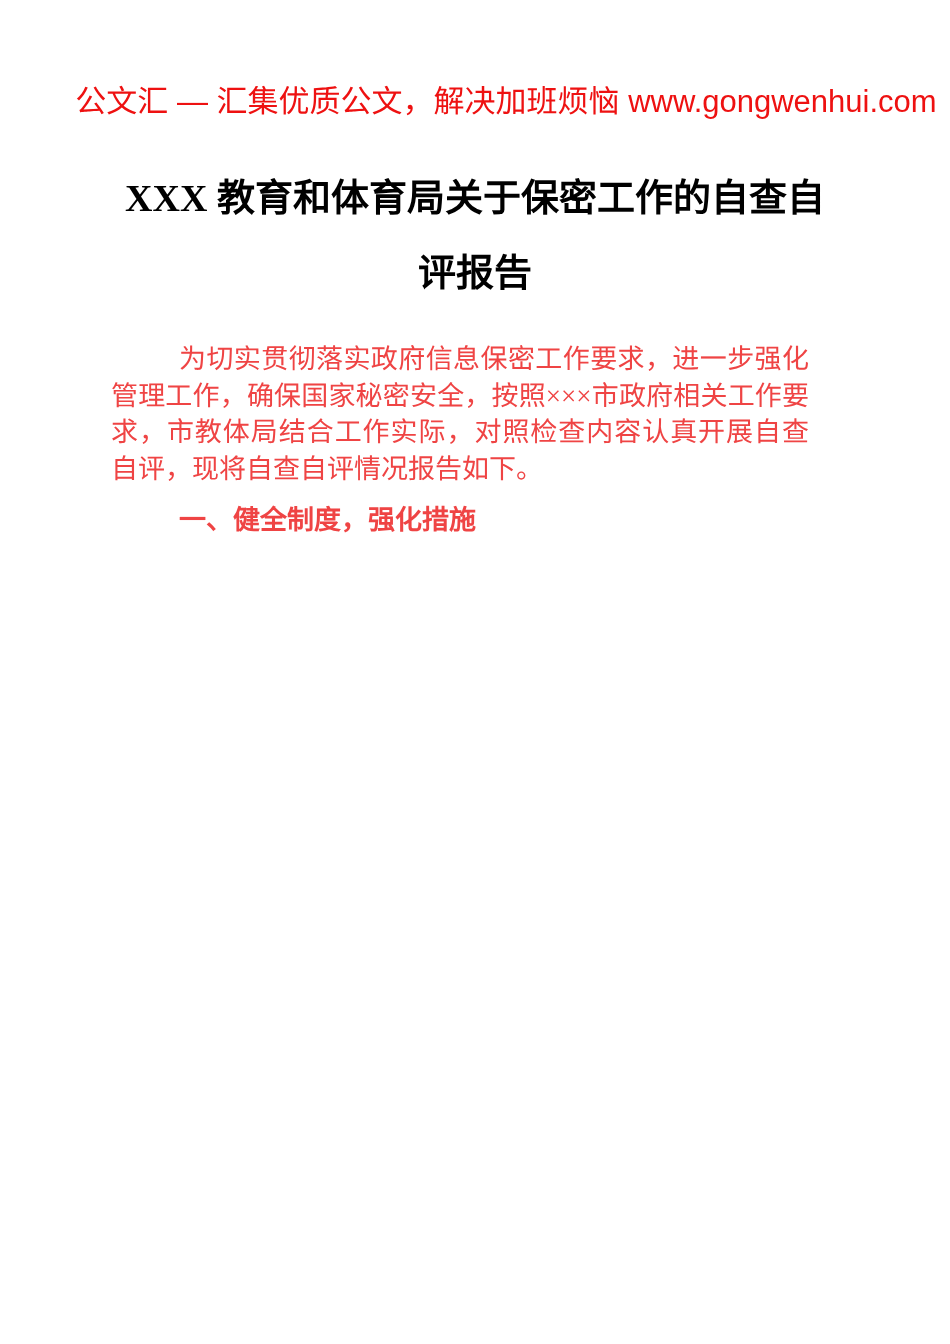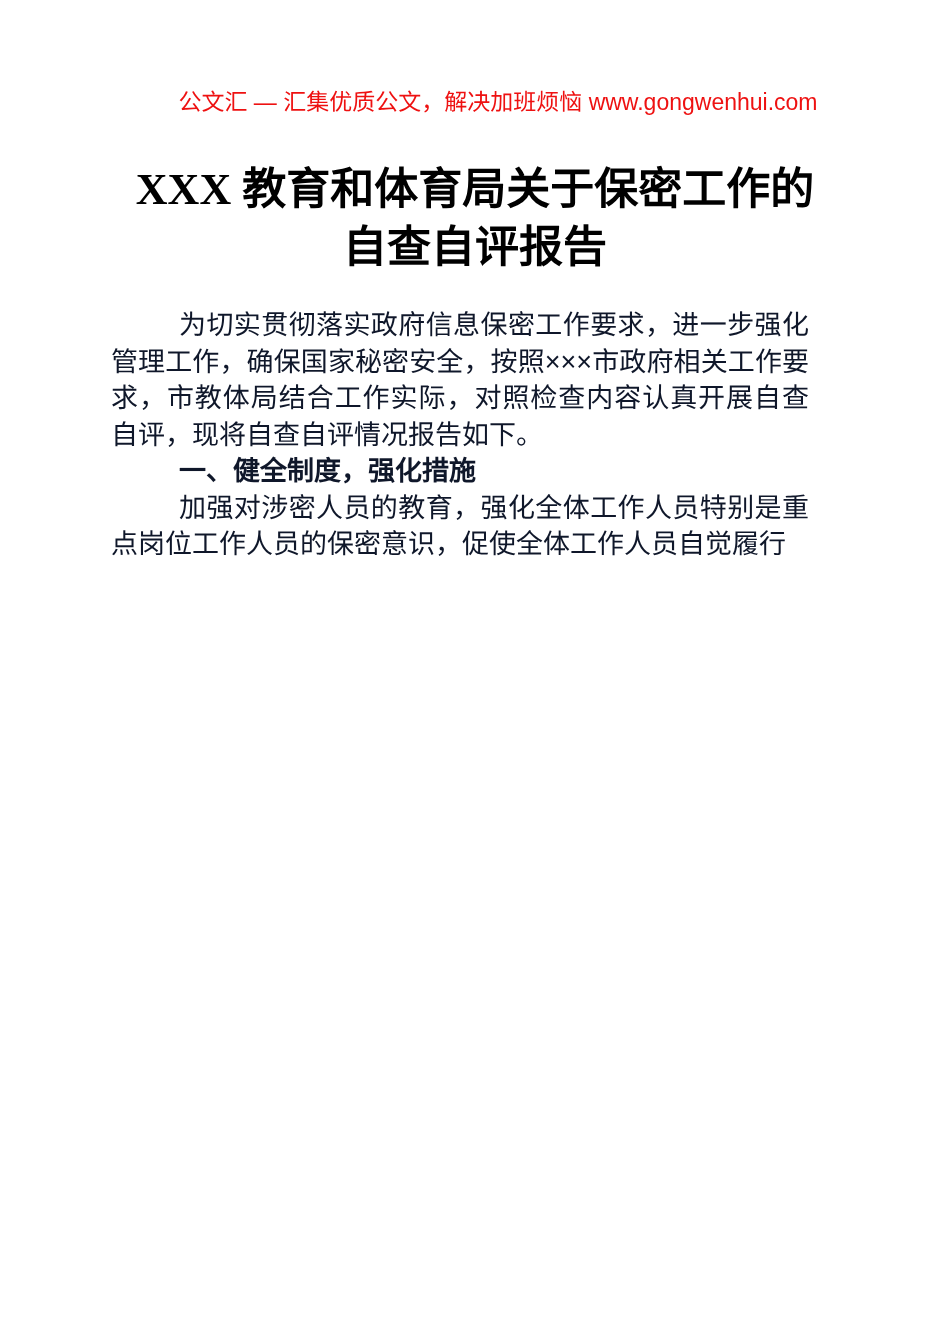--- a/index.html
+++ b/index.html
@@ -18,36 +18,36 @@
     width: 950px;
     height: 1344px;
     background: #ffffff;
   }
   
   .watermark {
     margin: 89px auto 0 auto;
     width: 100%;
     text-align: center;
     text-indent: 2em;
-    font-size: 23px;
+    font-size: 31px;
     line-height: 26px;
     font-weight: 400;
     color: #ee1111;
     letter-spacing: 0px;
     white-space: nowrap;
   }
   
   .doc-title {
     margin: 46px auto 0 auto;
     width: 710px;
     text-align: center;
     font-family: "Liberation Serif", "DejaVu Serif", serif;
     font-weight: 700;
-    font-size: 44px;
-    line-height: 58px;
+    font-size: 38px;
+    line-height: 75px;
     color: #000000;
   }
   
   .content {
     margin: 30px 0 0 111px;
     width: 698px;
     font-size: 27px;
     line-height: 36.5px;
     text-align: justify;
     color: #000000;
@@ -55,33 +55,33 @@
   .content p,
   .content h2 {
     margin: 0;
     padding: 0;
     text-indent: 68px;
     font-size: 27px;
     line-height: 36.5px;
   }
   .content h2 {
     font-weight: 700;
+    margin-top: 15px;
   }
   .content p {
     font-weight: 400;
   }
 </style>
 </head>
 <body>
 
 <div class="page" style="background: rgb(255, 255, 255);">
 
   <div class="watermark" style="color: rgb(238, 17, 17);">公文汇 — 汇集优质公文，解决加班烦恼 www.gongwenhui.com</div>
 
   <h1 class="doc-title" style="color: rgb(0, 0, 0);">XXX 教育和体育局关于保密工作的自查自评报告</h1>
 
-  <div class="content" id="doc-content" style="color: #0f172a;">
+  <div class="content" id="doc-content" style="color: #ef4444; font-family: Liberation Serif, serif;">
       <p>为切实贯彻落实政府信息保密工作要求，进一步强化管理工作，确保国家秘密安全，按照×××市政府相关工作要求，市教体局结合工作实际，对照检查内容认真开展自查自评，现将自查自评情况报告如下。</p>
       <h2>一、健全制度，强化措施</h2>
-      <p>加强对涉密人员的教育，强化全体工作人员特别是重点岗位工作人员的保密意识，促使全体工作人员自觉履行</p>
     </div>
 
 </div>
 
 </body></html>

